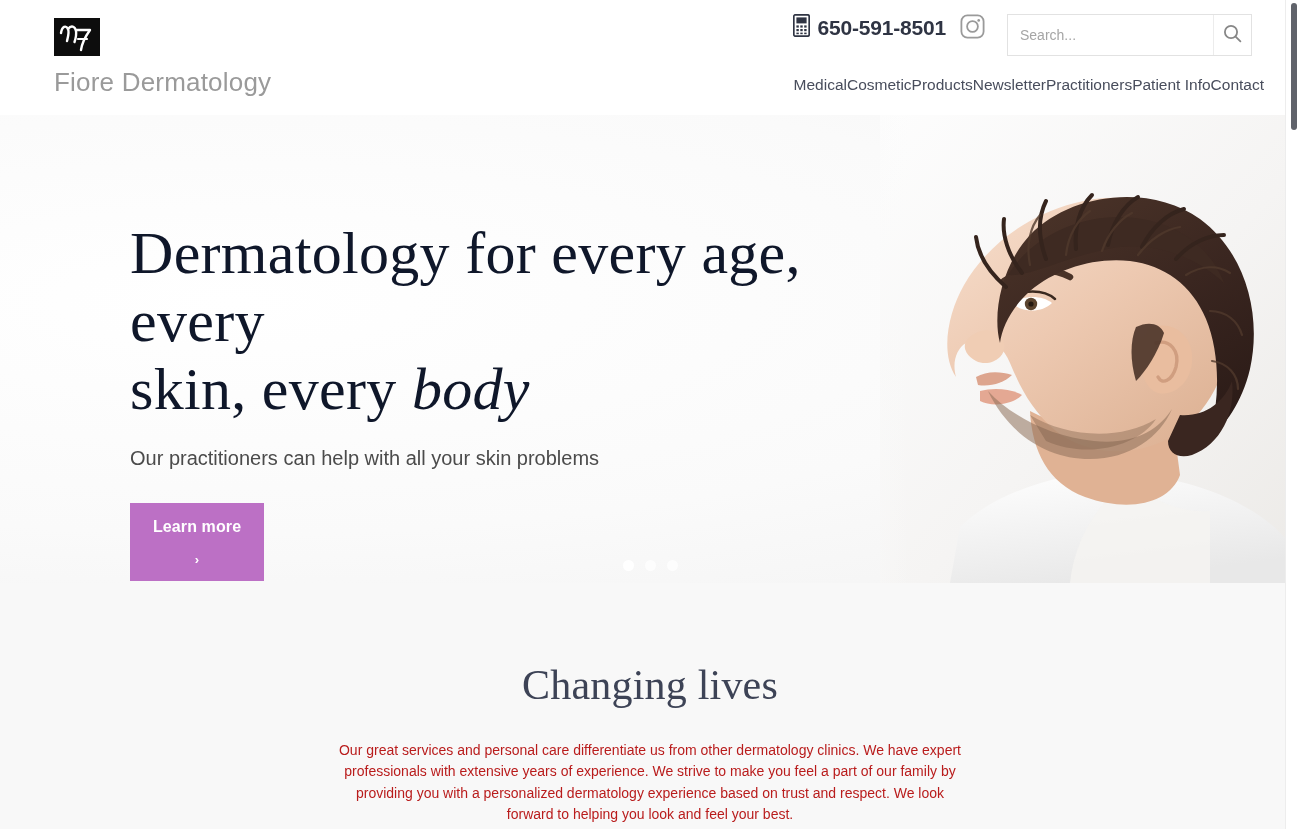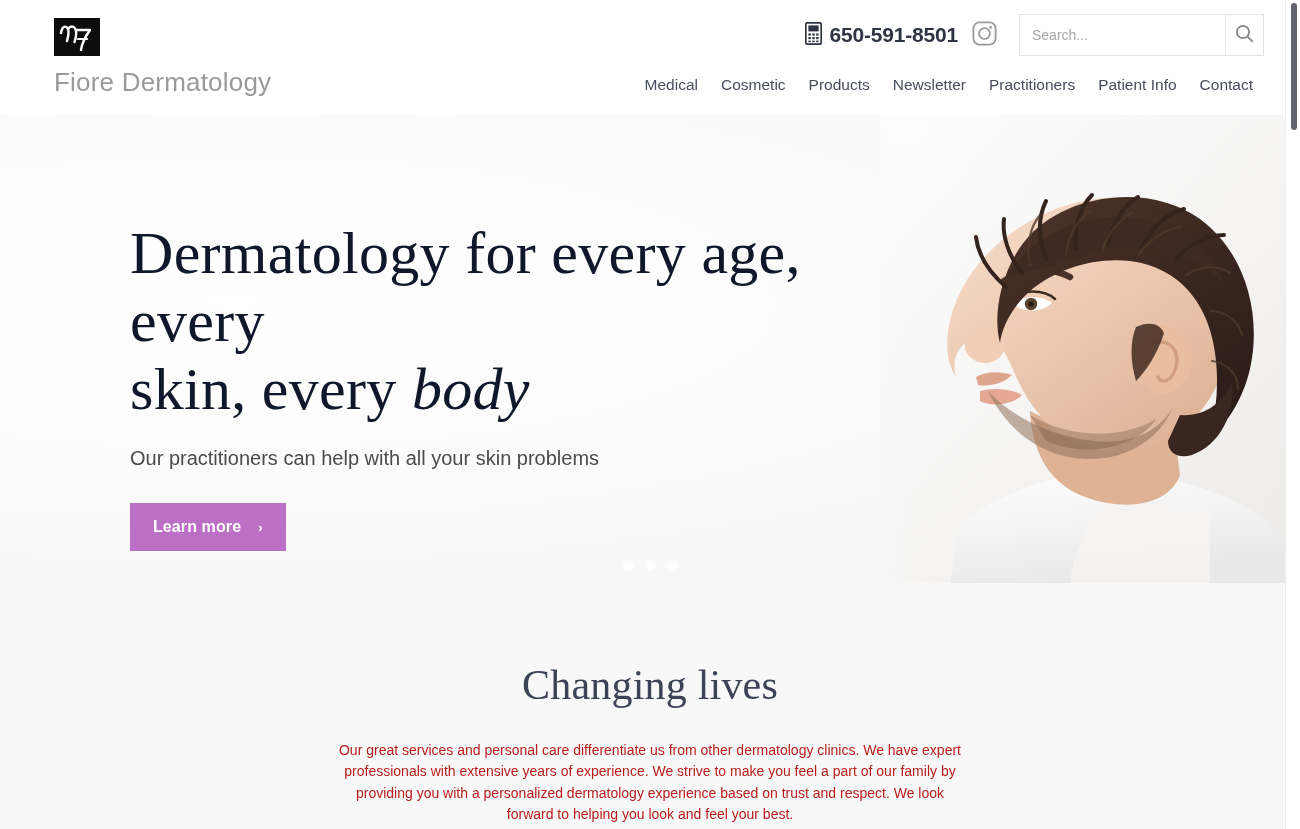--- a/index.html
+++ b/index.html
@@ -51,24 +51,24 @@
     font-weight: 400;
     color: #9a9a9a;
     letter-spacing: 0.2px;
     line-height: 1.1;
     white-space: nowrap;
   }
 
   
   .contact-row {
     position: absolute;
-    right: 36px;
+    right: 48px;
     top: 14px;
     display: flex;
-    align-items: center;
+    align-items: flex-start;
     height: 42px;
   }
 
   .phone-group {
     display: flex;
     align-items: center;
     gap: 8px;
     margin-right: 14px;
   }
   .phone-icon { display: block; }
@@ -111,25 +111,24 @@
     background: #fff;
     cursor: pointer;
     display: flex;
     align-items: center;
     justify-content: center;
   }
 
   
   .nav {
     position: absolute;
-    right: 47px;
+    right: 36px;
     top: 76px;
     display: flex;
     align-items: center;
-    gap: 23px;
   }
   .nav-item {
     font-size: 15.5px;
     color: #484d5c;
     white-space: nowrap;
     cursor: pointer;
     text-decoration: none;
   }
 
   
@@ -201,20 +200,21 @@
     gap: 17px;
     background: #bc70c5;
     color: #ffffff;
     border: none;
     padding: 15px 23px;
     font-size: 16px;
     font-weight: bold;
     font-family: "Liberation Sans", sans-serif;
     cursor: pointer;
     letter-spacing: 0.1px;
+    flex-direction: column;
   }
   .cta-arrow { font-size: 13px; line-height: 1; }
 
   .dots {
     position: absolute;
     left: 0;
     right: 0;
     bottom: 12px;
     display: flex;
     justify-content: center;

